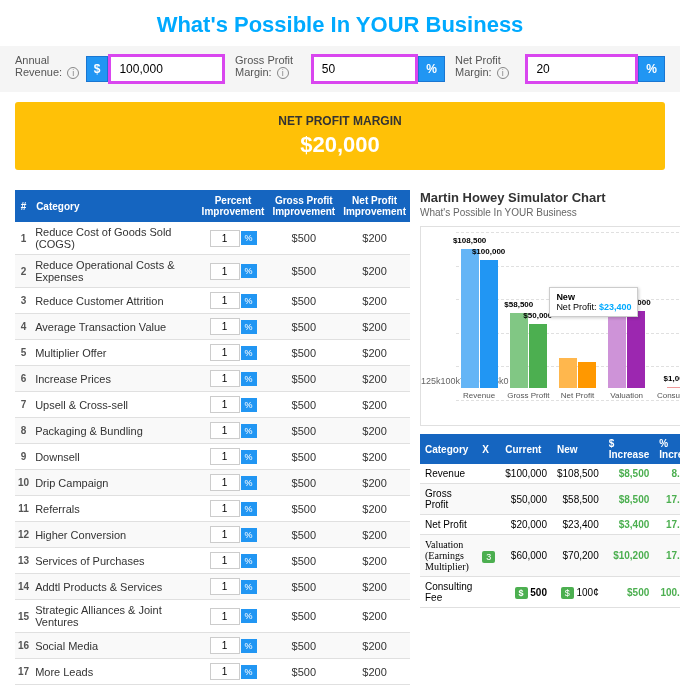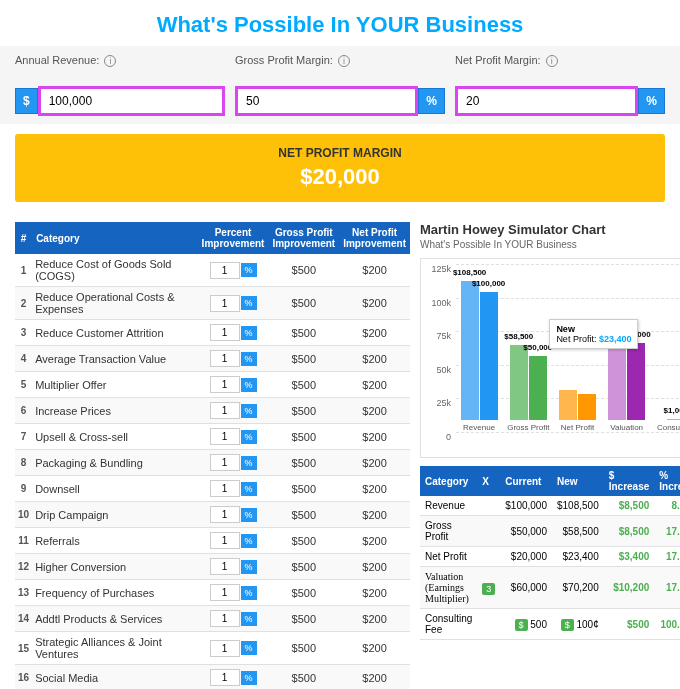--- a/index.html
+++ b/index.html
@@ -3,21 +3,21 @@
   <meta charset="utf-8">
   <style>
     * { box-sizing: border-box; margin: 0; padding: 0; }
     body { font-family: Arial, sans-serif; font-size: 12px; background: #fff; width: 680px; }
     
     .header { text-align: center; padding: 12px 10px 8px; }
     .header h1 { font-size: 22px; color: #333; font-weight: bold; }
     .header h1 span { color: #00aaff; }
     
     .inputs-row { display: flex; gap: 10px; padding: 8px 15px; background: #f5f5f5; align-items: flex-end; }
-    .input-group { display: flex; flex-direction: column; flex: 1; gap: 16px; }
+    .input-group { display: flex; flex-direction: row; flex: 1; }
     .input-group label { font-size: 11px; color: #555; margin-bottom: 3px; }
     .input-with-icon { display: flex; align-items: center; }
     .input-prefix { background: #2196F3; color: #fff; padding: 5px 7px; font-size: 12px; font-weight: bold; border: 1px solid #1976D2; }
     .input-suffix { background: #2196F3; color: #fff; padding: 5px 7px; font-size: 12px; font-weight: bold; border: 1px solid #1976D2; }
     .input-field { border: 3px solid #d946ef; padding: 5px 8px; font-size: 12px; width: 100%; }
     
     .margin-cards { display: flex; gap: 15px; padding: 10px 15px; }
     .margin-card { flex: 1; background: #FFC107; padding: 12px 15px; text-align: center; border-radius: 3px; }
     .margin-card .card-title { font-size: 12px; font-weight: bold; color: #333; text-transform: uppercase; }
     .margin-card .card-value { font-size: 22px; font-weight: bold; color: #fff; margin-top: 4px; }
@@ -42,21 +42,21 @@
     
     .money-cell { text-align: center; color: #333; font-size: 11px; }
     
     .right-section { flex: 1; padding-left: 10px; }
     
     .chart-title { font-size: 13px; font-weight: bold; color: #333; margin-bottom: 2px; }
     .chart-subtitle { font-size: 10px; color: #666; margin-bottom: 8px; }
     
     .chart-area { position: relative; height: 200px; background: #fff; border: 1px solid #e0e0e0; padding: 5px 5px 25px 35px; }
     
-    .y-axis { position: absolute; left: 0; top: 5px; bottom: 15px; display: flex; flex-direction: column; justify-content: space-between; width: 33px; align-items: flex-end; padding-right: 3px; }
+    .y-axis { position: absolute; left: 0; top: 5px; bottom: 39px; display: flex; flex-direction: row; justify-content: space-between; width: 33px; align-items: flex-end; padding-right: 3px; }
     .y-label { font-size: 9px; color: #666; }
     
     .bar-group { display: flex; flex-direction: column; align-items: center; flex: 1; height: 100%; justify-content: flex-end; position: relative; }
     
     .comparison-table { width: 100%; border-collapse: collapse; font-size: 11px; margin-top: 8px; }
     .comparison-table thead tr { background: #1565C0; color: #fff; }
     .comparison-table thead th { padding: 4px 5px; text-align: left; font-size: 10px; }
     .comparison-table tbody tr:nth-child(even) { background: #f9f9f9; }
     .comparison-table tbody td { padding: 4px 5px; border-bottom: 1px solid #e0e0e0; vertical-align: middle; }
     .comparison-table tbody td:not(:first-child) { text-align: right; }
@@ -270,21 +270,21 @@
       <div class="pct-input-wrap">
         <input type="text" class="pct-input" value="1" style="">
         <button class="pct-btn">%</button>
       </div>
     </td>
     <td class="money-cell">$500</td>
     <td class="money-cell">$200</td>
   </tr>
             <tr>
     <td>13</td>
-    <td>Frequency of Purchases</td>
+    <td>Services of Purchases</td>
     <td>
       <div class="pct-input-wrap">
         <input type="text" class="pct-input" value="1" style="">
         <button class="pct-btn">%</button>
       </div>
     </td>
     <td class="money-cell">$500</td>
     <td class="money-cell">$200</td>
   </tr>
             <tr>
@@ -473,21 +473,21 @@
     <td style="font-size:10px;font-family:Liberation Serif, serif;">Valuation (Earnings Multiplier)</td>
     <td><span style="background:#4CAF50;color:#fff;padding:1px 4px;font-size:9px;border-radius:2px;">3</span></td>
     <td style="font-size:10px;">$60,000</td>
     <td style="font-size:10px;">$70,200</td>
     <td style="color:#4CAF50;font-weight:bold;font-size:10px;">$10,200</td>
     <td style="color:#4CAF50;font-weight:bold;font-size:10px;">17.00%</td>
   </tr>
             <tr>
     <td style="font-size:10px;">Consulting Fee</td>
     <td></td>
-    <td style="font-size:10px;"><span style="background:#4CAF50;color:#fff;padding:1px 4px;font-size:9px;border-radius:2px;">$</span> 500</td>
+    <td style="font-size:10px;font-weight:bold;"><span style="background:#4CAF50;color:#fff;padding:1px 4px;font-size:9px;border-radius:2px;">$</span> 500</td>
     <td style="font-size:10px;"><span style="background:#4CAF50;color:#fff;padding:1px 4px;font-size:9px;border-radius:2px;">$</span> 100¢</td>
     <td style="color:#4CAF50;font-weight:bold;font-size:10px;">$500</td>
     <td style="color:#4CAF50;font-weight:bold;font-size:10px;">100.00%</td>
   </tr>
           </tbody>
       </table>
     </div>
   </div>
 </div>
 

